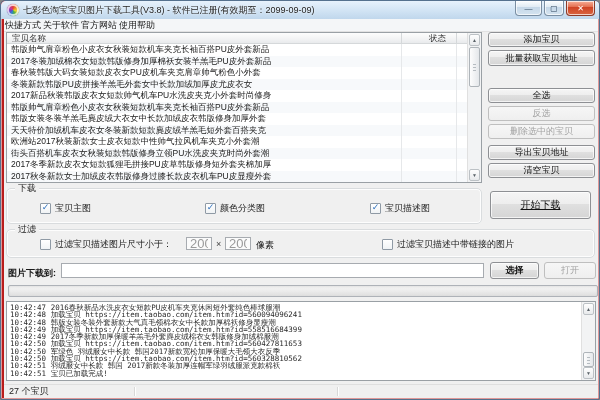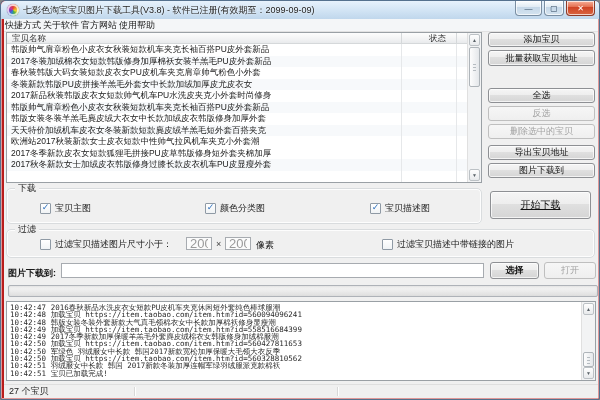--- a/index.html
+++ b/index.html
@@ -134,20 +134,21 @@
       <div class="list-rows" id="list-rows">
           <div class="lrow"><span>韩版帅气肩章粉色小皮衣女秋装短款机车夹克长袖百搭PU皮外套新品</span></div>
           <div class="lrow alt"><span>2017冬装加绒棉衣女短款韩版修身加厚棉袄女装羊羔毛PU皮外套新品</span></div>
           <div class="lrow"><span>春秋装韩版大码女装短款皮衣女PU皮机车夹克肩章帅气粉色小外套</span></div>
           <div class="lrow alt"><span>冬装新款韩版PU皮拼接羊羔毛外套女中长款加绒加厚皮尤皮衣女</span></div>
           <div class="lrow"><span>2017新品秋装韩版皮衣女短款帅气机车PU水洗皮夹克小外套时尚修身</span></div>
           <div class="lrow alt"><span>韩版帅气肩章粉色小皮衣女秋装短款机车夹克长袖百搭PU皮外套新品</span></div>
           <div class="lrow"><span>韩版女装冬装羊羔毛麂皮绒大衣女中长款加绒皮衣韩版修身加厚外套</span></div>
           <div class="lrow alt"><span>天天特价加绒机车皮衣女冬装新款短款麂皮绒羊羔毛短外套百搭夹克</span></div>
           <div class="lrow"><span>欧洲站2017秋装新款女士皮衣短款中性帅气拉风机车夹克小外套潮</span></div>
+          <div class="lrow alt"><span>街头百搭机车皮衣女秋装短款韩版修身立领PU水洗皮夹克时尚外套潮</span></div>
           <div class="lrow"><span>2017冬季新款皮衣女短款狐狸毛拼接PU皮草韩版修身短外套夹棉加厚</span></div>
           <div class="lrow alt"><span>2017秋冬新款女士加绒皮衣韩版修身过膝长款皮衣机车PU皮显瘦外套</span></div>
         </div>
       <span class="col-sep" style="left:394px;top:11px;bottom:0;"></span>
       <span class="col-sep" style="left:449px;top:11px;bottom:0;"></span>
       <div class="sb" style="left:460px;top:0;bottom:0;width:14px;">
         <div class="sb-btn" style="top:1px;">
           <span>▲</span>
         </div>
         <div class="sb-thumb" style="top:14px;height:40px;"></div>
@@ -157,21 +158,21 @@
       </div>
     </div>
 
     <div style="position:absolute;left:484px;top:0;width:107px;height:150px;" id="side-panel">
         <div class="btn side-btn" style="top: 0px; height: 15px;">添加宝贝</div>
         <div class="btn side-btn" style="top: 18px; height: 16px;">批量获取宝贝地址</div>
         <div class="btn side-btn" style="top: 56px; height: 15px;">全选</div>
         <div class="btn side-btn disabled" style="top: 74px; height: 15px;">反选</div>
         <div class="btn side-btn disabled" style="top: 92px; height: 15px;">删除选中的宝贝</div>
         <div class="btn side-btn" style="top: 113px; height: 15px;">导出宝贝地址</div>
-        <div class="btn side-btn" style="top: 131px; height: 15px;">图片下载到</div>
+        <div class="btn side-btn" style="top: 131px; height: 15px;">清空宝贝</div>
       </div>
 
     <div class="groupbox" style="left:2px;top:156px;width:476px;height:36px;">
       <span class="group-label">下载</span>
       <div id="download-checkboxes">
           <div class="cb-item" style="left: 33px; top: 13px;">
             <span class="cb checked">
               <span class="check">✓</span>
             </span>
             <span class="cb-label">宝贝主图</span>

